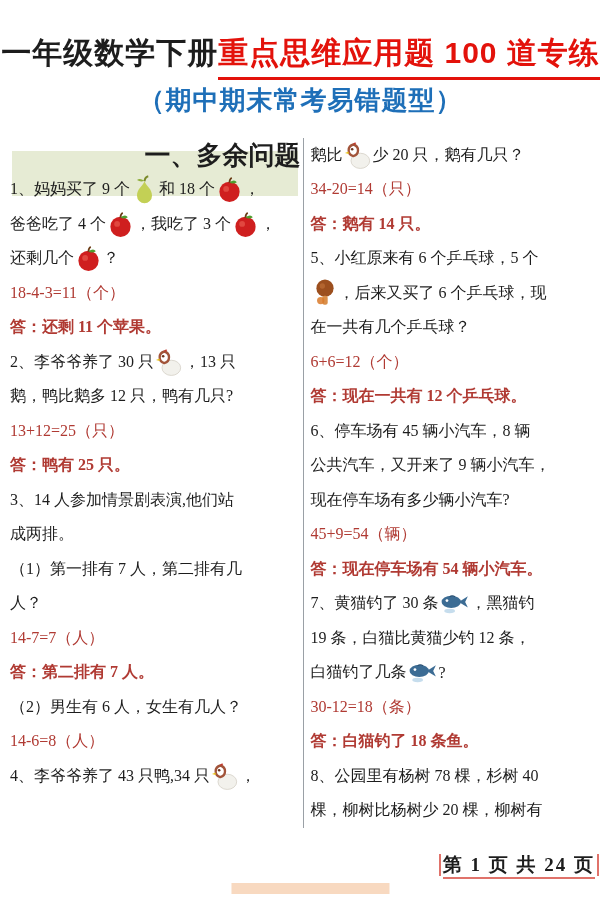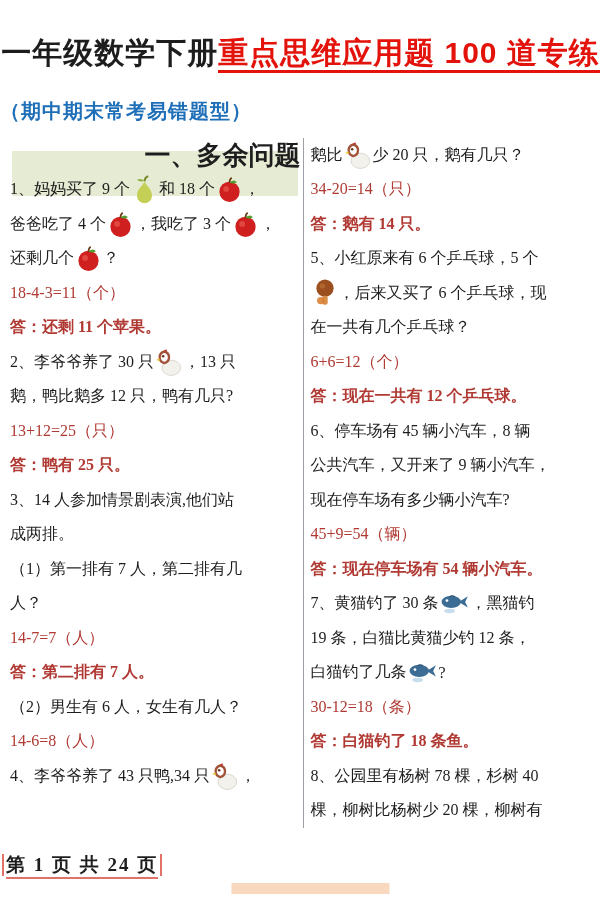--- a/index.html
+++ b/index.html
@@ -3,23 +3,23 @@
 <meta charset="utf-8">
 <style>
   html,body{margin:0;padding:0;background:#ffffff;}
   .page{position:relative;width:601px;height:900px;background:#fff;overflow:hidden;
         font-family:"Liberation Serif","DejaVu Serif",serif;color:var(--text-black,#1d1d1d);}
 
   
   .title{margin-top:34px;text-align:center;font-family:"Liberation Sans","DejaVu Sans",sans-serif;
          font-weight:bold;font-size:30px;letter-spacing:1px;line-height:38px;white-space:nowrap;}
   .t-black{color:var(--text-black,#111);}
-  .t-red{color:var(--title-red,#e3120b);border-bottom:3px solid var(--title-red,#e3120b);padding-bottom:1px;}
-  .subtitle{margin-top:26px;text-align:left;font-family:"Liberation Sans","DejaVu Sans",sans-serif;
-            font-weight:bold;font-size:20px;color:var(--subtitle-blue,#1e6fb8);letter-spacing:1px;}
+  .t-red{color:var(--title-red,#e3120b);border-bottom:3px solid var(--title-red,#e3120b);padding-bottom:8px;}
+  .subtitle{margin-top:11px;text-align:center;font-family:"Liberation Sans","DejaVu Sans",sans-serif;
+            font-weight:bold;font-size:26px;color:var(--subtitle-blue,#1e6fb8);letter-spacing:1px;}
 
   
   .band{position:absolute;left:12px;top:151px;width:286px;height:45px;
         background:var(--highlight-green,#e6ebd4);z-index:0;}
 
   
   .content{position:absolute;top:138px;left:10px;width:583px;display:flex;z-index:1;}
   .col{width:291px;}
   .col.left{border-right:1px solid var(--divider-gray,#9aa0a6);padding-right:2px;}
   .col.right{padding-left:7px;width:283px;}
@@ -27,21 +27,21 @@
   .line.heading{font-family:"Liberation Sans","DejaVu Sans",sans-serif;font-weight:bold;font-size:26px;justify-content:flex-end;}
   .line.eq,.line.ans{justify-content:flex-start;color:var(--answer-red,#b03a33);}
   .line.ans{font-weight:bold;}
   .line span{display:inline-block;}
 
   
   .icon{display:inline-flex;align-items:center;justify-content:center;margin:0 1px;}
   .icon svg{display:block;}
 
   
-  .footer{position:absolute;bottom:22px;left:0;width:100%;text-align:left;
+  .footer{position:absolute;bottom:22px;left:0;width:100%;text-align:right;
           font-size:19px;font-weight:bold;letter-spacing:2px;}
   .footer .tick{display:inline-block;width:2px;height:22px;vertical-align:middle;
                 background:var(--footer-tick-red,#e0726a);margin:0 2px;}
   .footer-text{vertical-align:middle;border-bottom:2px solid var(--footer-tick-red,#e8a293);padding-bottom:2px;}
   .peach-bar{position:absolute;left:50%;transform:translateX(-44%);bottom:-16px;
              width:158px;height:11px;background:var(--footer-peach,#f7d2b5);opacity:.85;}
 </style>
 </head>
 <body>
 

